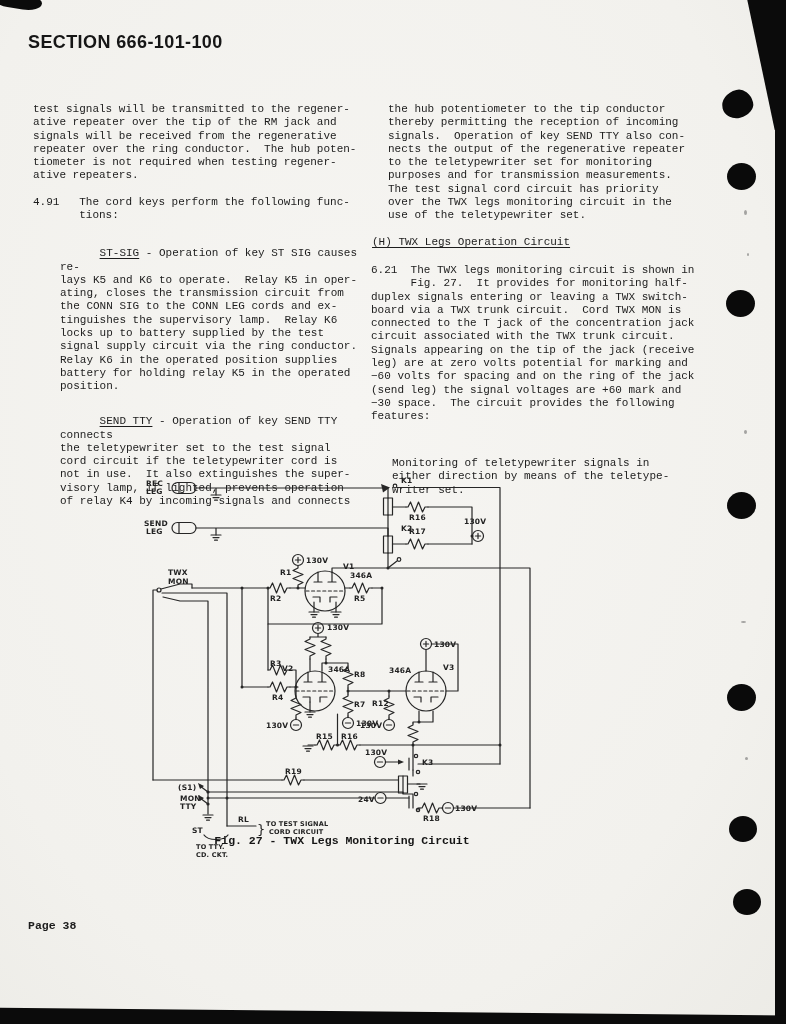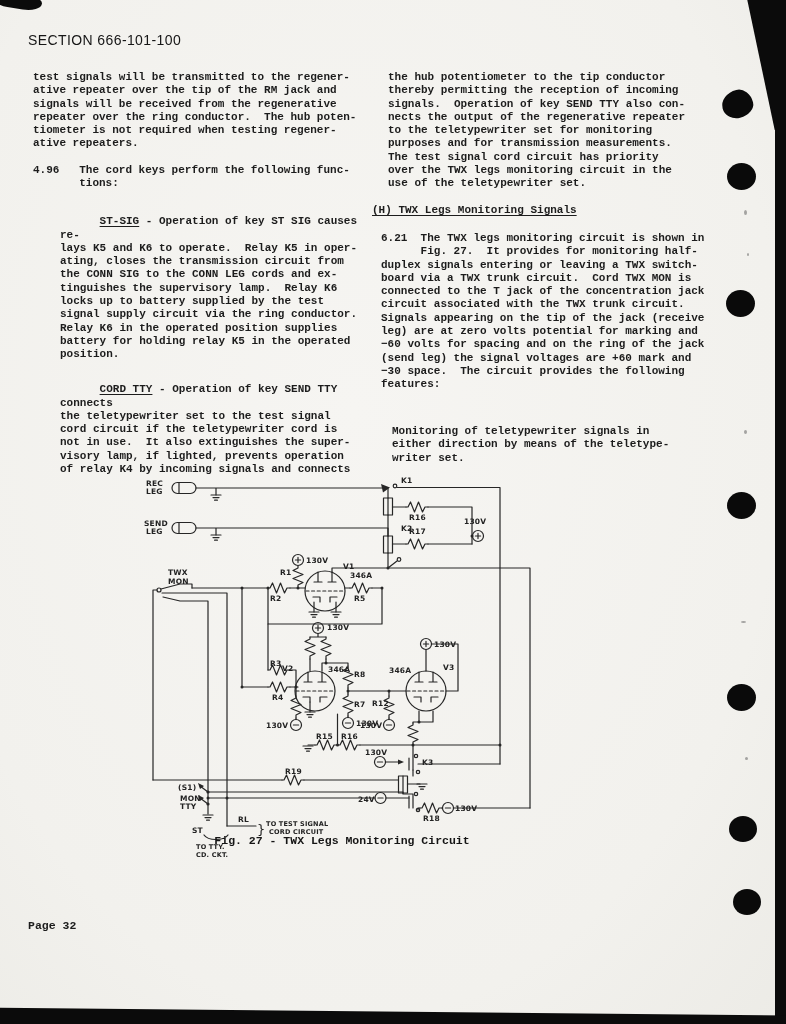--- a/index.html
+++ b/index.html
@@ -1,23 +1,23 @@
 <!DOCTYPE html>
 <html><head>
 <meta charset="utf-8">
 <style>
   html,body{margin:0;padding:0;background:#d8d6d1;}
   .page{position:relative;width:786px;height:1024px;background:
     radial-gradient(ellipse at 45% 40%, #f6f5f2 0%, #f2f1ed 70%, #ecebe6 100%);
     overflow:hidden;font-family:"Liberation Sans",sans-serif;}
   .abs{position:absolute;}
-  .mono{font-family:"Liberation Mono",monospace;font-weight:700;font-size:11px;
-        line-height:13.3px;color:#1c1c1c;white-space:pre-wrap;}
+  .mono{font-family:"Liberation Mono",monospace;font-weight:400;font-size:11px;
+        line-height:13.3px;color:#1c1c1c;white-space:pre-wrap;margin-top:32px;}
   .u{text-decoration:underline;text-underline-offset:2px;}
-  .hdr{font-family:"Liberation Sans",sans-serif;font-weight:400;font-size:14px;
+  .hdr{font-family:"Liberation Sans",sans-serif;font-weight:700;font-size:18px;
        letter-spacing:.4px;color:#161616;}
   .caption{font-family:"Liberation Mono",monospace;font-weight:700;font-size:11.5px;color:#151515;}
   .pageno{font-family:"Liberation Mono",monospace;font-weight:700;font-size:11.5px;color:#1c1c1c;}
   
   svg .s{stroke:#262626;stroke-width:1.2;fill:none;stroke-linecap:round;stroke-linejoin:round;}
   svg .f{fill:#262626;stroke:none;}
   svg text{font-family:"DejaVu Sans",sans-serif;font-size:7.5px;font-weight:600;fill:#222;letter-spacing:.2px;}
   svg text.note{font-size:6.5px;}
   svg text.br{font-size:13px;font-weight:400;}
   
@@ -50,56 +50,56 @@
 
   <div class="abs hdr" style="left:28px;top:32px;">SECTION 666-101-100</div>
 
   <div>
     <div class="abs mono" style="left:33px;top:71px;width:342px;">test signals will be transmitted to the regener-
 ative repeater over the tip of the RM jack and
 signals will be received from the regenerative
 repeater over the ring conductor.  The hub poten-
 tiometer is not required when testing regener-
 ative repeaters.</div>
-    <div class="abs mono" style="left:33px;top:164px;width:342px;">4.96   The cord keys perform the following func-
+    <div class="abs mono" style="left:33px;top:164px;width:342px;">4.91   The cord keys perform the following func-
        tions:</div>
     <div class="abs mono" style="left:60px;top:202px;width:316px;">
       <span class="u">ST-SIG</span><span> - Operation of key ST SIG causes re-
 lays K5 and K6 to operate.  Relay K5 in oper-
 ating, closes the transmission circuit from
 the CONN SIG to the CONN LEG cords and ex-
 tinguishes the supervisory lamp.  Relay K6
 locks up to battery supplied by the test
 signal supply circuit via the ring conductor.
 Relay K6 in the operated position supplies
 battery for holding relay K5 in the operated
 position.</span>
     </div>
     <div class="abs mono" style="left:60px;top:370px;width:316px;">
-      <span class="u">CORD TTY</span><span> - Operation of key SEND TTY connects
+      <span class="u">SEND TTY</span><span> - Operation of key SEND TTY connects
 the teletypewriter set to the test signal
 cord circuit if the teletypewriter cord is
 not in use.  It also extinguishes the super-
 visory lamp, if lighted, prevents operation
 of relay K4 by incoming signals and connects</span>
     </div>
   </div>
 
   <div>
     <div class="abs mono" style="left:388px;top:71px;width:348px;">the hub potentiometer to the tip conductor
 thereby permitting the reception of incoming
 signals.  Operation of key SEND TTY also con-
 nects the output of the regenerative repeater
 to the teletypewriter set for monitoring
 purposes and for transmission measurements.
 The test signal cord circuit has priority
 over the TWX legs monitoring circuit in the
 use of the teletypewriter set.</div>
-    <div class="abs mono u" style="left:372px;top:204px;">(H) TWX Legs Monitoring Signals</div>
-    <div class="abs mono" style="left:381px;top:232px;width:362px;">6.21  The TWX legs monitoring circuit is shown in
+    <div class="abs mono u" style="left:372px;top:204px;">(H) TWX Legs Operation Circuit</div>
+    <div class="abs mono" style="left:371px;top:232px;width:362px;">6.21  The TWX legs monitoring circuit is shown in
       Fig. 27.  It provides for monitoring half-
 duplex signals entering or leaving a TWX switch-
 board via a TWX trunk circuit.  Cord TWX MON is
 connected to the T jack of the concentration jack
 circuit associated with the TWX trunk circuit.
 Signals appearing on the tip of the jack (receive
 leg) are at zero volts potential for marking and
 −60 volts for spacing and on the ring of the jack
 (send leg) the signal voltages are +60 mark and
 −30 space.  The circuit provides the following
@@ -322,15 +322,15 @@
     <text x="60" y="359">ST</text>
     <path class="s" d="M72 361C76 367,92 367,96 361"></path>
     <text class="note" x="64" y="375">TO TTY.</text>
     <text class="note" x="64" y="383">CD. CKT.</text>
   </svg>
 
   <div class="abs" style="left:132px;top:830px;width:420px;text-align:center;">
     <span class="caption">Fig. 27 - TWX Legs Monitoring Circuit</span>
   </div>
 
-  <div class="abs pageno" style="left:28px;top:919px;">Page 32</div>
+  <div class="abs pageno" style="left:28px;top:919px;">Page 38</div>
 
 </div>
 
 </body></html>

